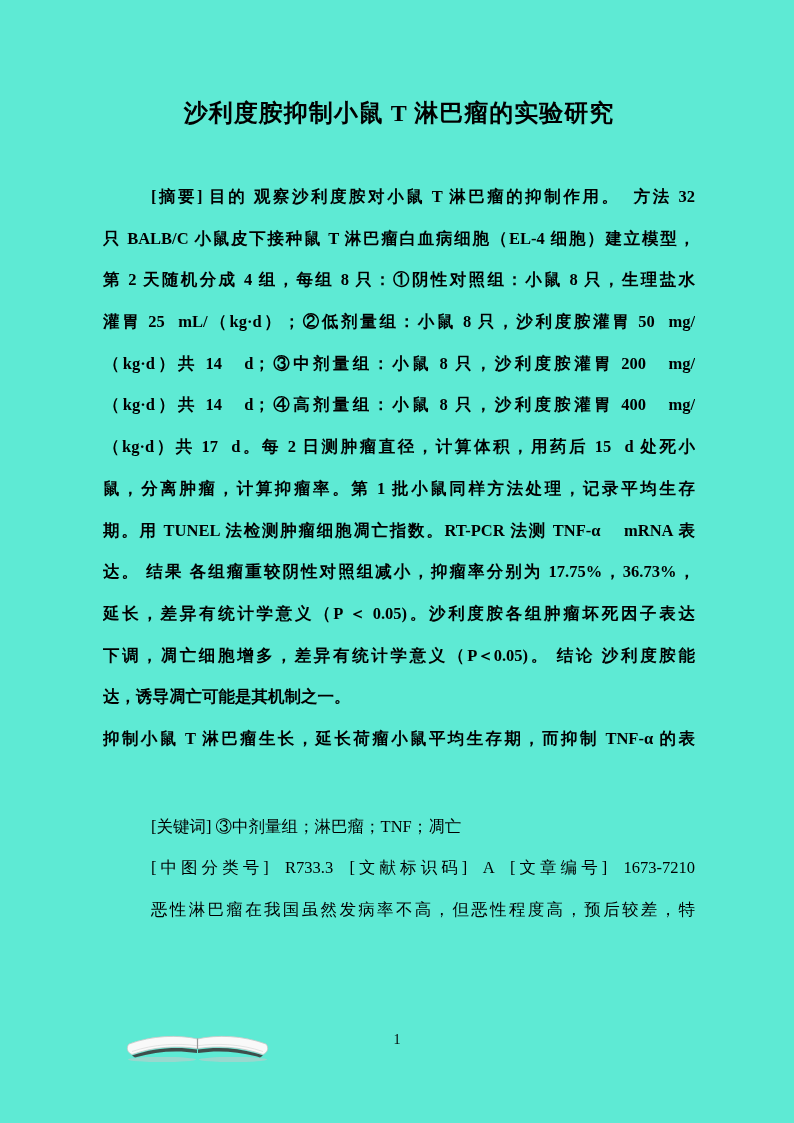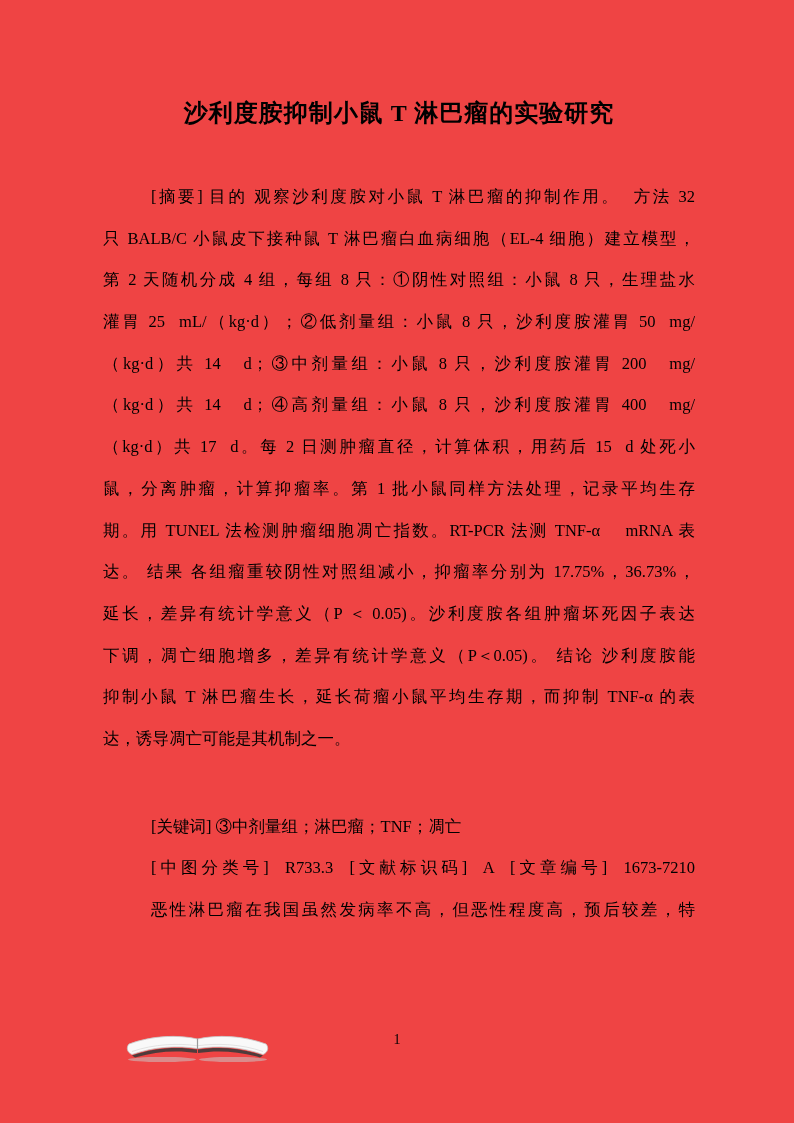--- a/index.html
+++ b/index.html
@@ -1,38 +1,38 @@
 <!DOCTYPE html>
 <html><head>
 <meta charset="utf-8">
 <style>
   html, body { margin: 0; padding: 0; background: #ffffff; }
   .page {
     position: relative;
     width: 794px;
     height: 1123px;
     margin: 0 auto;
-    background: #ef4444;
+    background: #5eead4;
     overflow: hidden;
     font-family: "Liberation Serif", "DejaVu Serif", serif;
     color: #000000;
   }
   .content {
     padding: 0 99px 0 103px; 
   }
   .doc-title {
     padding-top: 96px;
     font-size: 24px;
     line-height: 34px;
     font-weight: bold;
     text-align: center;
     letter-spacing: 1px;
   }
   .para { margin: 0; }
-  .abstract { margin-top: 46px; }
+  .abstract { margin-top: 46px; font-weight: bold; }
   .tail { margin-top: 46px; }
   .line {
     height: 41.7px;
     line-height: 41.7px;
     font-size: 16.5px;
     white-space: pre-wrap;
     text-align: justify;
     text-align-last: justify;
     overflow: hidden;
   }
@@ -70,22 +70,22 @@
       <div class="line">第 2 天随机分成 4 组，每组 8 只：①阴性对照组：小鼠 8 只，生理盐水</div>
       <div class="line">灌胃 25  mL/（kg·d）；②低剂量组：小鼠 8 只，沙利度胺灌胃 50  mg/</div>
       <div class="line">（kg·d）共 14   d；③中剂量组：小鼠 8 只，沙利度胺灌胃 200   mg/</div>
       <div class="line">（kg·d）共 14   d；④高剂量组：小鼠 8 只，沙利度胺灌胃 400   mg/</div>
       <div class="line">（kg·d）共 17  d。每 2 日测肿瘤直径，计算体积，用药后 15  d 处死小</div>
       <div class="line">鼠，分离肿瘤，计算抑瘤率。第 1 批小鼠同样方法处理，记录平均生存</div>
       <div class="line">期。用 TUNEL 法检测肿瘤细胞凋亡指数。RT-PCR 法测 TNF-α    mRNA 表</div>
       <div class="line">达。 结果 各组瘤重较阴性对照组减小，抑瘤率分别为 17.75%，36.73%，</div>
       <div class="line">延长，差异有统计学意义（P ＜ 0.05)。沙利度胺各组肿瘤坏死因子表达</div>
       <div class="line">下调，凋亡细胞增多，差异有统计学意义（P＜0.05)。 结论 沙利度胺能</div>
+      <div class="line line--end">达，诱导凋亡可能是其机制之一。</div>
       <div class="line">抑制小鼠 T 淋巴瘤生长，延长荷瘤小鼠平均生存期，而抑制 TNF-α 的表</div>
-      <div class="line line--end">达，诱导凋亡可能是其机制之一。</div>
     </div>
 
     <div class="para tail">
       <div class="line line--indent line--end">[关键词] ③中剂量组；淋巴瘤；TNF；凋亡</div>
       <div class="line line--indent">[中图分类号]  R733.3  [文献标识码]  A  [文章编号]  1673-7210</div>
       <div class="line line--indent">恶性淋巴瘤在我国虽然发病率不高，但恶性程度高，预后较差，特</div>
     </div>
 
   </div>
 

